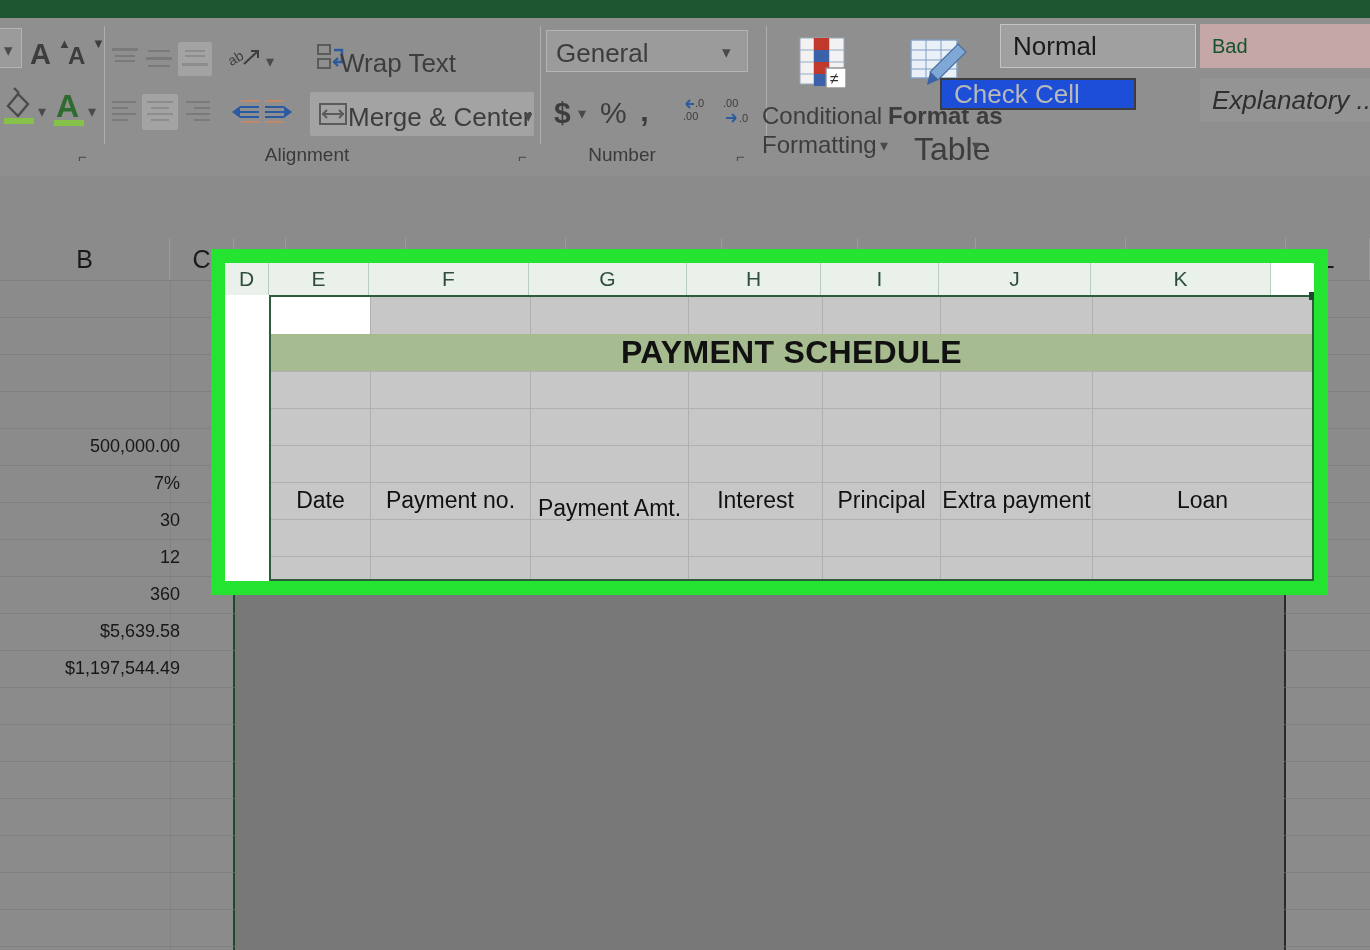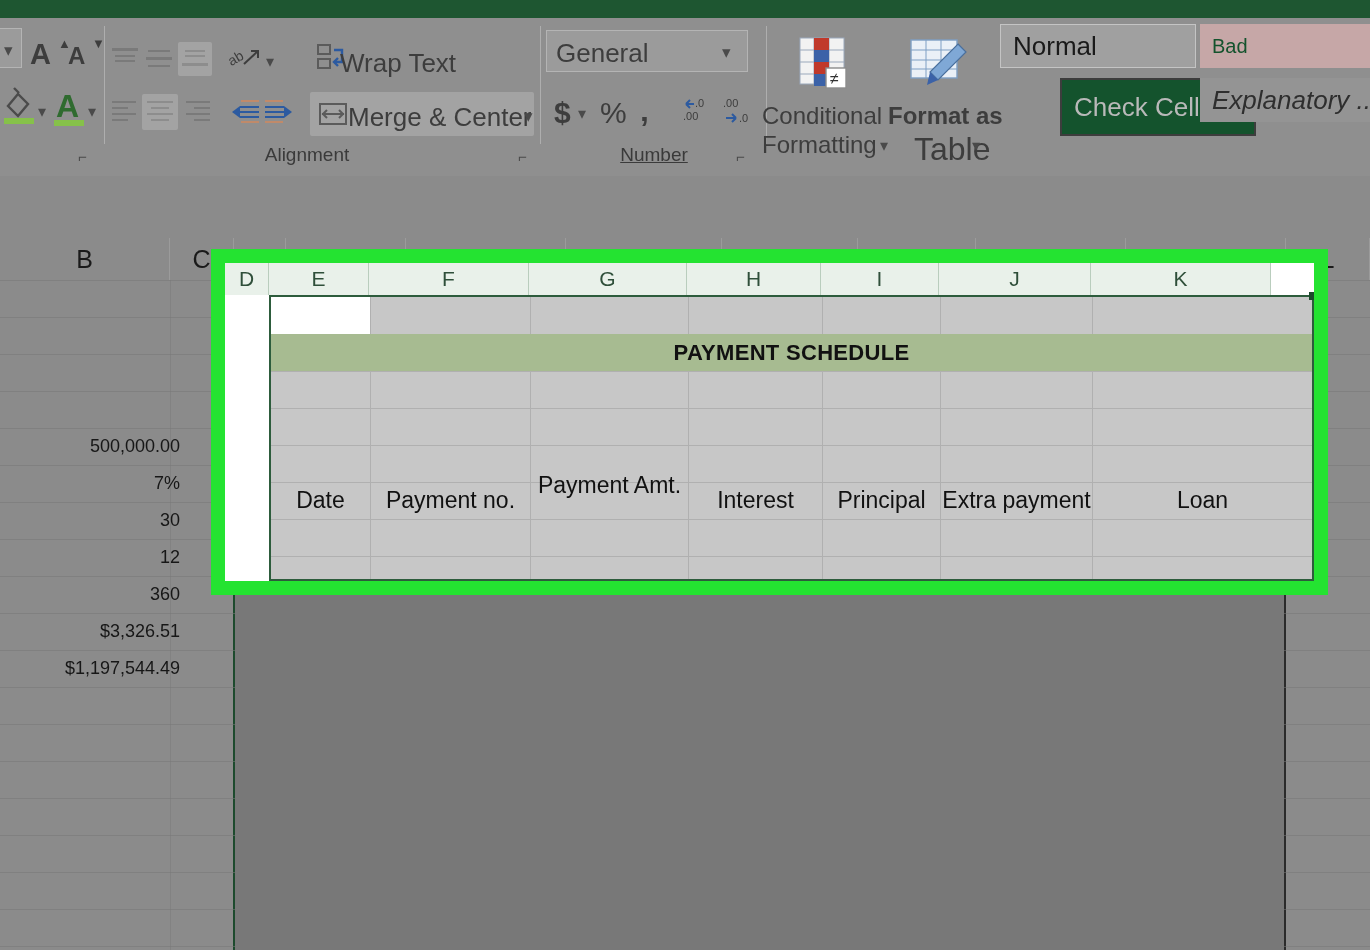--- a/index.html
+++ b/index.html
@@ -118,21 +118,21 @@
     border-right: 2px solid #2d5c3c;
   }
   .tbl-gl-h { position: absolute; left: 0; width: 100%; height: 1px; background: #b0b0b0; }
   .tbl-gl-v { position: absolute; top: 0; width: 1px; height: 100%; background: #b0b0b0; }
   .title-bar {
     position: absolute; left: 0; width: 100%;
     background: #a7bb91;
     display: flex; align-items: center; justify-content: center;
   }
   .title-bar span {
-    font-size: 22px; font-weight: bold; color: #111; letter-spacing: .3px;
+    font-size: 32px; font-weight: bold; color: #111; letter-spacing: .3px;
   }
   .white-cell {
     position: absolute; background: #ffffff;
   }
   .hdr-cell {
     position: absolute; text-align: center;
     font-size: 23px; color: #111; white-space: nowrap;
     display: flex; align-items: center; justify-content: center;
   }
   .sel-handle {
@@ -268,21 +268,21 @@
       <path d="M12 8 L4 8 M4 8 l4 -4 M4 8 l4 4" stroke="#2c5aa0" stroke-width="2" fill="none"></path>
       <text x="13" y="11" font-size="11" font-family="Liberation Sans" fill="#3d3d3d">.0</text>
       <text x="1" y="24" font-size="11" font-family="Liberation Sans" fill="#3d3d3d">.00</text>
     </svg>
     <svg class="ico" style="left:722px;top:78px;" width="36" height="36" viewBox="0 0 36 36">
       <text x="1" y="11" font-size="11" font-family="Liberation Sans" fill="#3d3d3d">.00</text>
       <path d="M4 22 L14 22 M14 22 l-4 -4 M14 22 l-4 4" stroke="#2c5aa0" stroke-width="2" fill="none"></path>
       <text x="17" y="26" font-size="11" font-family="Liberation Sans" fill="#3d3d3d">.0</text>
     </svg>
 
-    <div class="grp-label" style="left:564px;width:180px;text-decoration:underline;">Number</div>
+    <div class="grp-label" style="left:532px;width:180px;">Number</div>
     <div class="dialog-launcher" style="left:736px;">⌐</div>
     <div class="grp-sep" style="left:766px;"></div>
 
     <svg class="ico" style="left:796px;top:18px;" width="58" height="62" viewBox="0 0 58 62">
       <rect x="4" y="2" width="44" height="46" fill="#f2f2f2" stroke="#9aa8bb" stroke-width="1"></rect>
       <path d="M18 2 V48 M33 2 V48 M4 14 H48 M4 26 H48 M4 38 H48" stroke="#9aa8bb" stroke-width="1"></path>
       <rect x="18" y="2" width="15" height="12" fill="#c0392b"></rect>
       <rect x="18" y="14" width="15" height="12" fill="#3b62a8"></rect>
       <rect x="18" y="26" width="15" height="12" fill="#c0392b"></rect>
       <rect x="18" y="38" width="15" height="12" fill="#3b62a8"></rect>
@@ -302,21 +302,21 @@
     <div class="ribbon-text" style="left:888px;top:84px;font-size:24px;font-weight:bold;">Format as</div>
     <div class="ribbon-text" style="left:906px;top:113px;font-size:32px;margin-left:8px;">Table</div>
     <div class="ribbon-text" style="left:972px;top:118px;font-size:16px;color:#4a4a4a;">▾</div>
 
     <div class="stylebox" style="left:1000px;top:6px;width:196px;height:44px;background:#a0a0a0;border:1px solid #c4c4c4;">
       <span style="font-size:26px;color:#1a1a1a;">Normal</span>
     </div>
     <div class="stylebox" style="left:1200px;top:6px;width:170px;height:44px;background:#c6a7a7;">
       <span style="font-size:20px;color:#14532d;">Bad</span>
     </div>
-    <div class="stylebox" style="left:1060px;top:60px;width:196px;height:58px;background:#14532d;border:2px solid #3d3d3d;">
+    <div class="stylebox" style="left:940px;top:60px;width:196px;height:32px;background:#1d4ed8;border:2px solid #3d3d3d;">
       <span style="font-size:26px;color:#b9b9b9;">Check Cell</span>
     </div>
     <div class="stylebox" style="left:1200px;top:60px;width:170px;height:44px;background:#949494;">
       <span style="font-size:26px;color:#2e2e2e;font-style:italic;">Explanatory ...</span>
     </div>
 
    </div>
   </div>
 
   <div class="sheet">
@@ -364,21 +364,21 @@
     <div class="gridcol" style="left:722px;top:104px;height:670px;"></div>
     <div class="gridcol" style="left:858px;top:104px;height:670px;"></div>
     <div class="gridcol" style="left:976px;top:104px;height:670px;"></div>
     <div class="gridcol" style="left:1126px;top:104px;height:670px;"></div>
 
     <div class="bcell" style="left:0px;top:252px;width:186px;">500,000.00</div>
     <div class="bcell" style="left:0px;top:289px;width:186px;">7%</div>
     <div class="bcell" style="left:0px;top:326px;width:186px;">30</div>
     <div class="bcell" style="left:0px;top:363px;width:186px;">12</div>
     <div class="bcell" style="left:0px;top:400px;width:186px;">360</div>
-    <div class="bcell" style="left:0px;top:437px;width:186px;">$3,326.51</div>
+    <div class="bcell" style="left:0px;top:437px;width:186px;">$5,639.58</div>
     <div class="bcell" style="left:0px;top:474px;width:186px;">$1,197,544.49</div>
 
   </div>
 
   <div class="card">
     <div class="card-inner">
 
       <div class="ci-colhdr" style="left:0px;width:44px;">D</div>
       <div class="ci-colhdr" style="left:44px;width:100px;">E</div>
       <div class="ci-colhdr" style="left:144px;width:160px;">F</div>
@@ -406,21 +406,21 @@
         <div class="tbl-gl-h" style="top:259px;"></div>
 
         <div class="white-cell" style="left:0px;top:0px;width:99px;height:37px;"></div>
 
         <div class="title-bar" style="top:37px;height:37px;">
           <span>PAYMENT SCHEDULE</span>
         </div>
 
         <div class="hdr-cell" style="left:0px;top:185px;width:99px;height:37px;">Date</div>
         <div class="hdr-cell" style="left:100px;top:185px;width:159px;height:37px;">Payment no.</div>
-        <div class="hdr-cell" style="left:260px;top:170px;width:157px;height:37px;">Payment Amt.</div>
+        <div class="hdr-cell" style="left:260px;top:193px;width:157px;height:37px;">Payment Amt.</div>
         <div class="hdr-cell" style="left:418px;top:185px;width:133px;height:37px;">Interest</div>
         <div class="hdr-cell" style="left:552px;top:185px;width:117px;height:37px;">Principal</div>
         <div class="hdr-cell" style="left:822px;top:185px;width:219px;height:37px;">Loan</div>
         <div class="hdr-cell" style="left:670px;top:185px;width:151px;height:37px;">Extra payment</div>
 
         <div class="sel-handle" style="right:-5px;top:-5px;"></div>
       </div>
 
     </div>
   </div>

